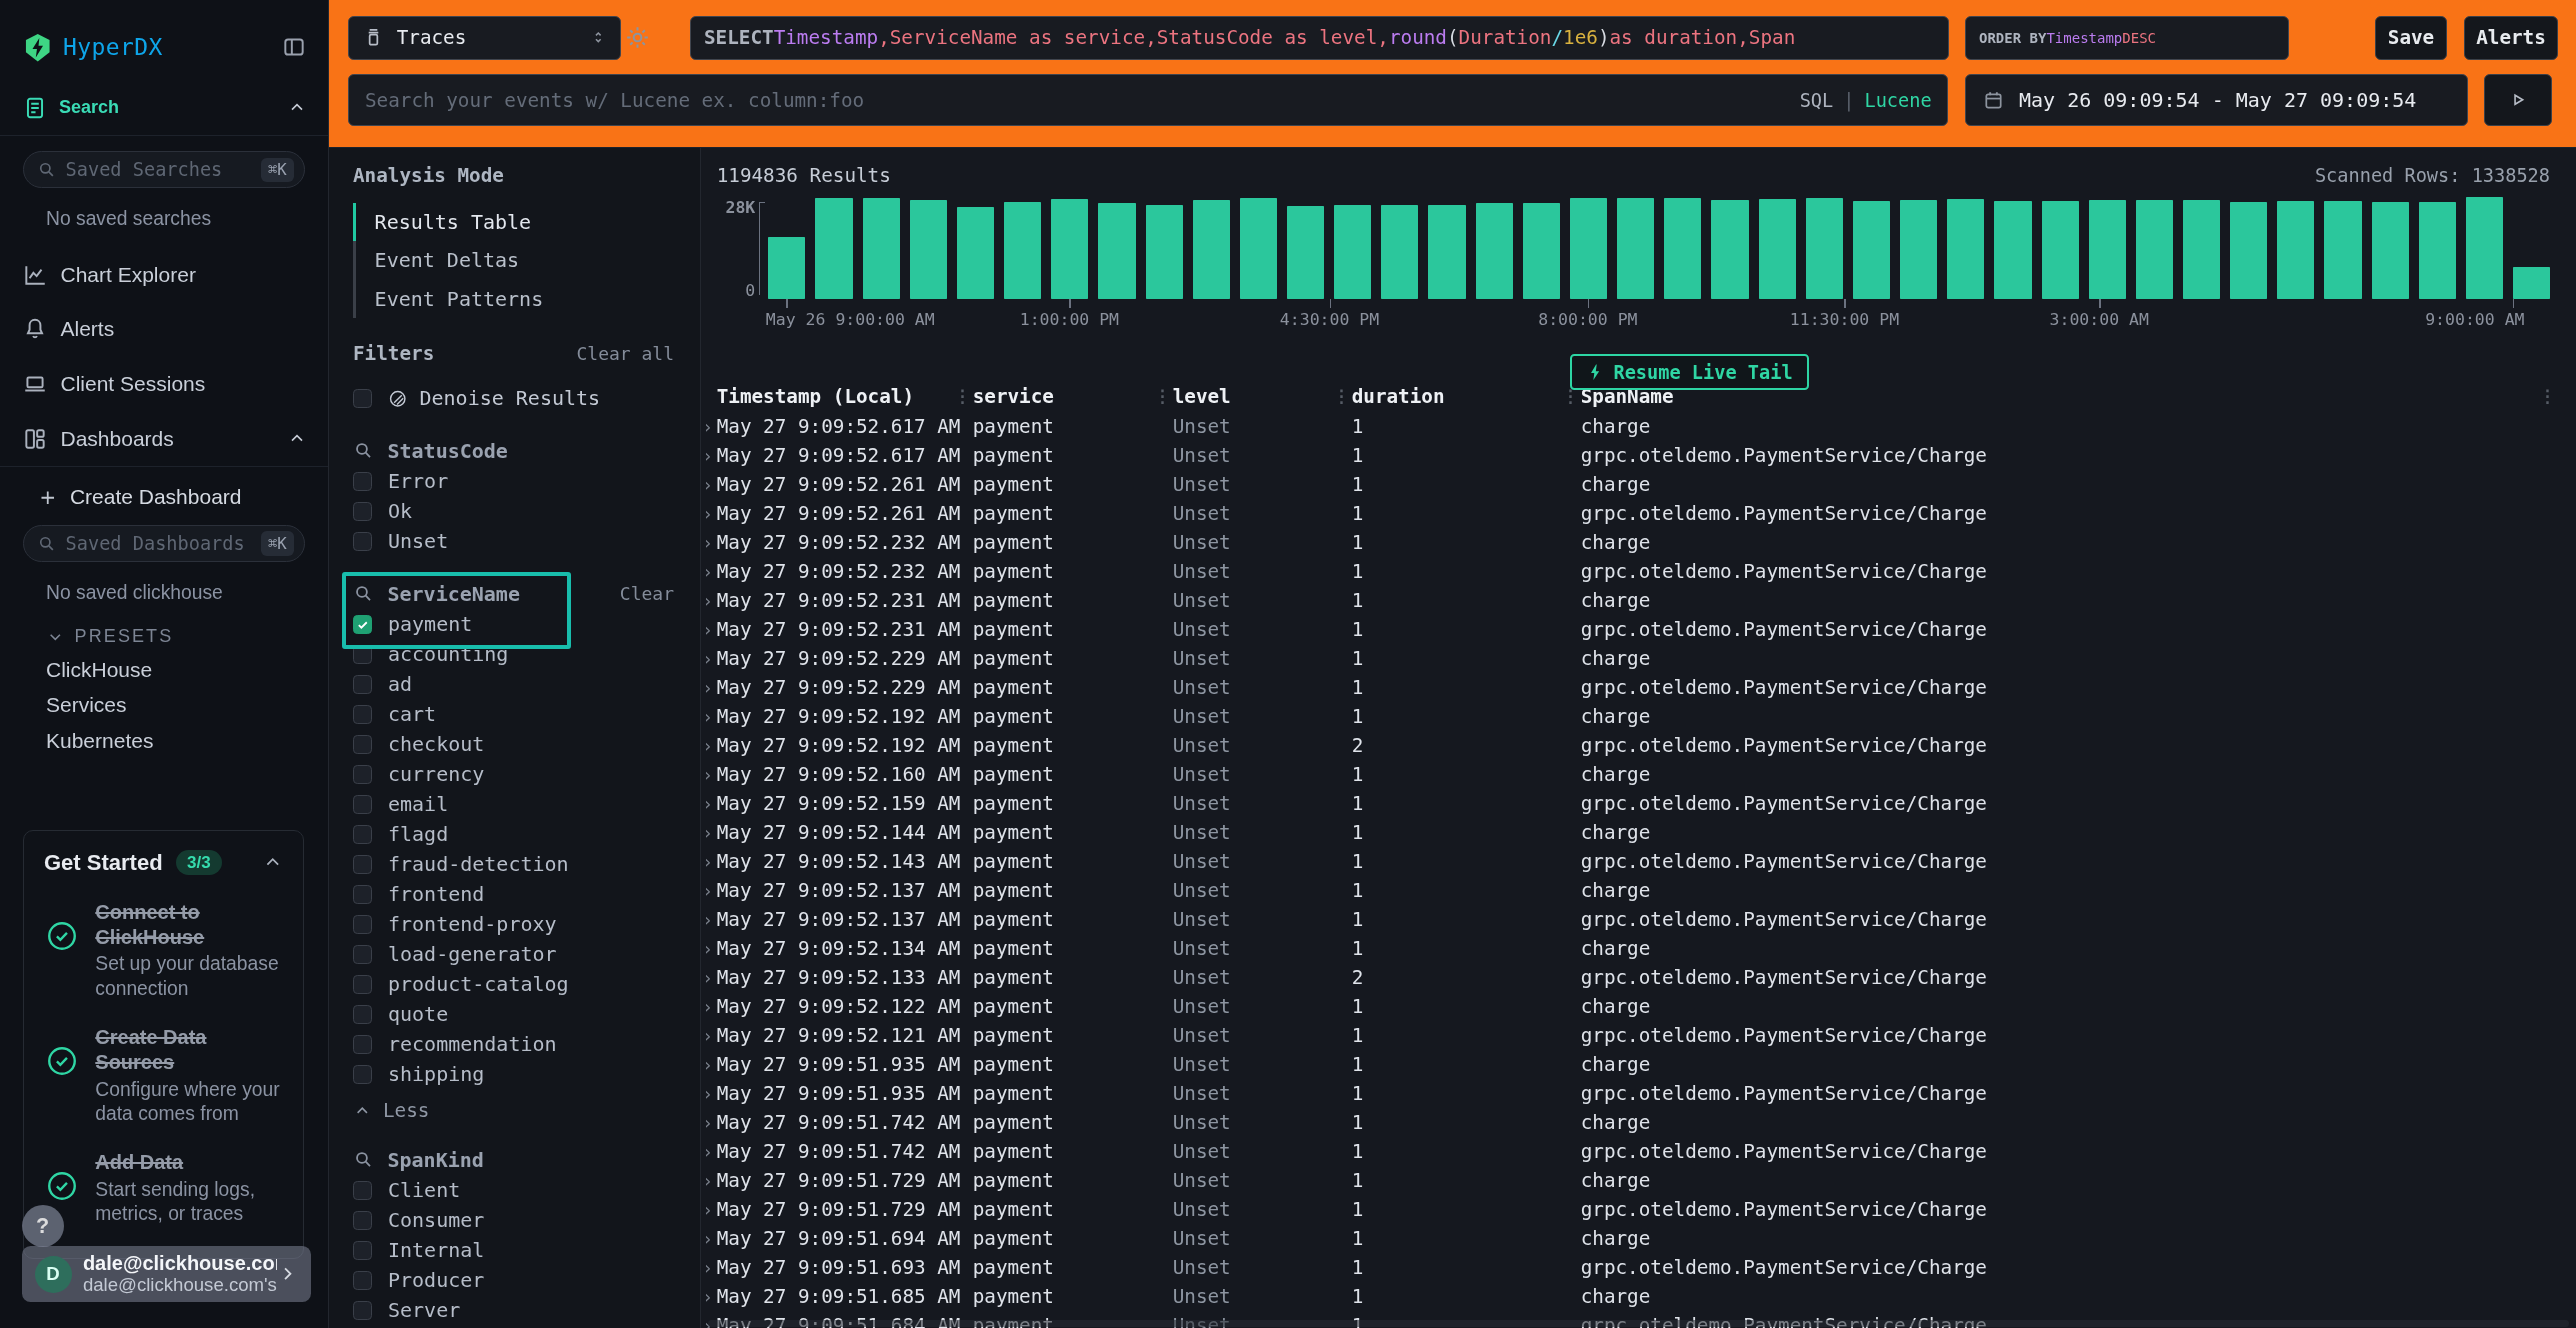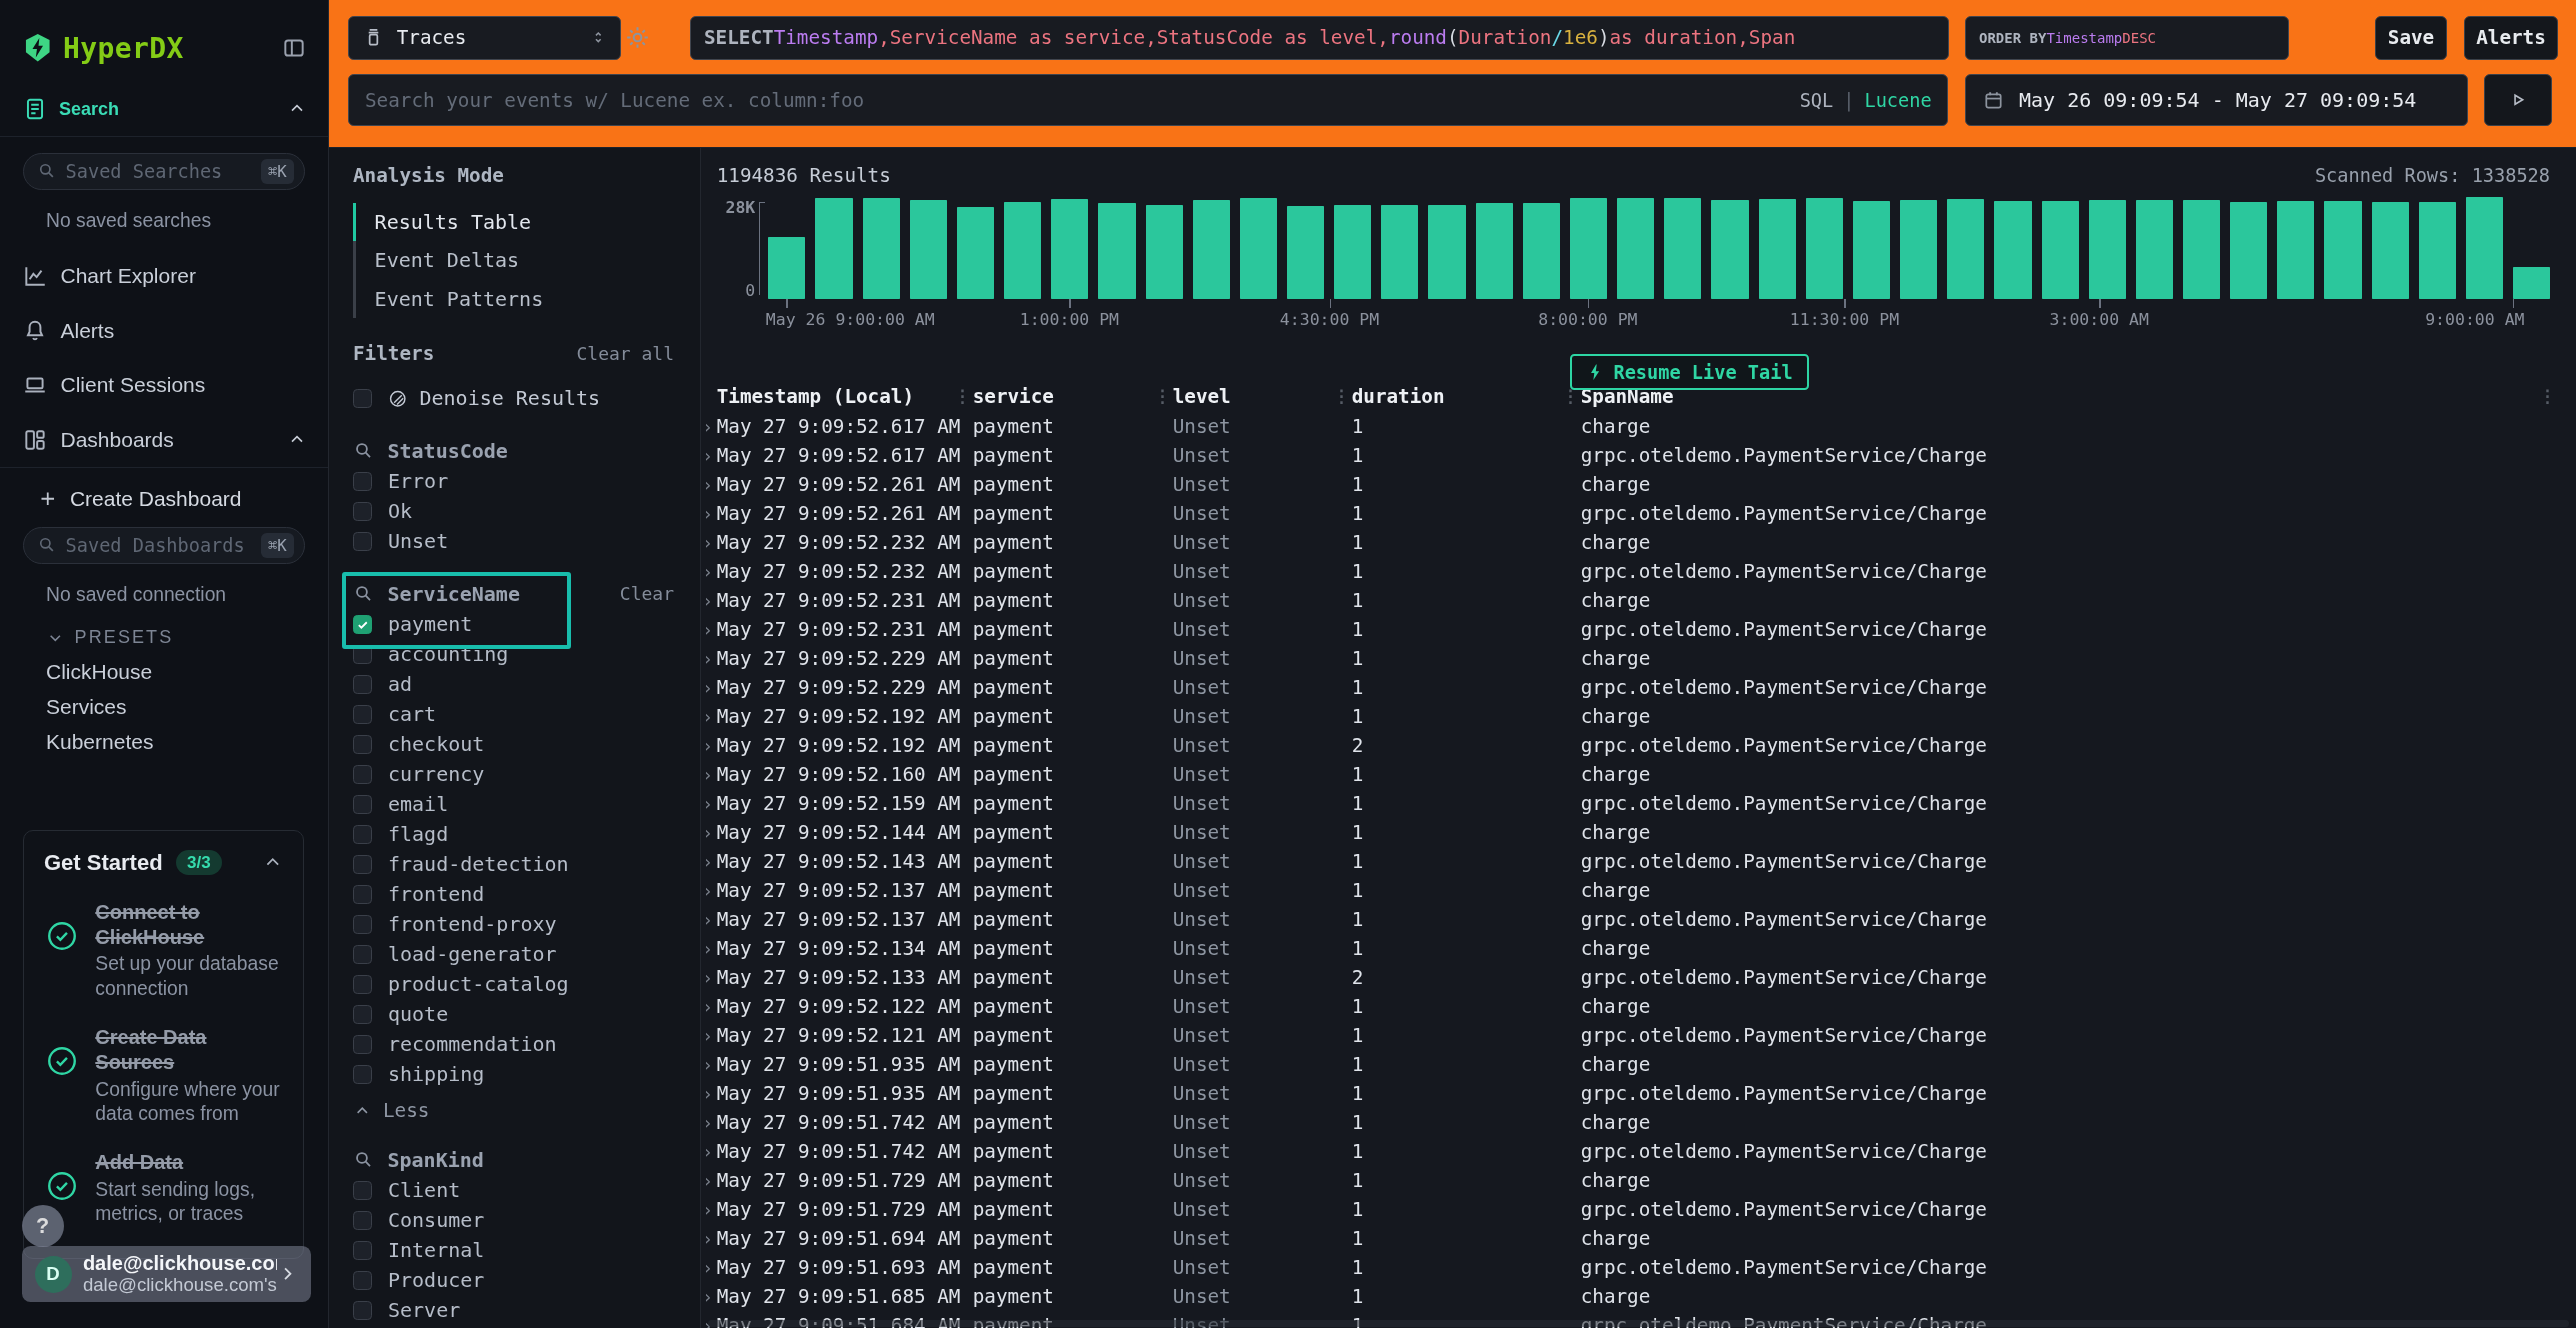--- a/index.html
+++ b/index.html
@@ -6,21 +6,21 @@
   html,body { width:2576px; height:1328px; overflow:hidden; background:#0b0d11; }
   body { font-family:"Liberation Sans","DejaVu Sans",sans-serif; color:#dfe3ea; }
   .mono { font-family:"DejaVu Sans Mono","Liberation Mono",monospace; }
   #app { position:relative; width:2576px; height:1328px; display:flex; }
   svg { display:block; }
 
   
   #sidebar { position:relative; width:329px; min-width:329px; height:100%; background:#0e1117; border-right:1.4px solid #23272f; }
   .logo-row { display:flex; align-items:center; padding:31.5px 21.5px 0 21.5px; }
   .logo-mark { width:31.5px; height:31.5px; }
-  .brand { font-size:28px; font-weight:bold; color:#84cc16; margin-left:10px; letter-spacing:0.4px; flex:1; font-family:"DejaVu Sans Mono","Liberation Mono",monospace;}
+  .brand { font-size:23px; font-weight:normal; color:#0ea5e9; margin-left:10px; letter-spacing:0.4px; flex:1; font-family:"DejaVu Sans Mono","Liberation Mono",monospace;}
   .panel-btn { color:#9aa1ae; cursor:pointer; }
   .nav-sec-head { display:flex; align-items:center; padding:31.5px 21.5px 14.3px 21.5px; }
   .nav-sec-head .icon { color:#3adbb5; }
   .nav-sec-head .lbl { color:#3adbb5; font-weight:bold; font-size:18px; margin-left:11.4px; flex:1; }
   .nav-sec-head .chev { color:#c6ccd6; }
   .side-divider { border-top:1.4px solid #1d222b; }
   .side-input { display:flex; align-items:center; margin:15.7px 23px 0 23px; height:37px; background:#161a21; border:1.4px solid #2b303a; border-radius:18.6px; padding:0 10px 0 13px; color:#5f6774; }
   .side-input .ph { font-size:18.6px; color:#5f6774; flex:1; margin-left:8.6px; font-family:"DejaVu Sans Mono","Liberation Mono",monospace; }
   .kbd { background:#262c36; color:#9aa2b0; border-radius:5.7px; font-size:15.7px; padding:2.9px 7.2px; font-family:"DejaVu Sans Mono","Liberation Mono",monospace; }
   .side-note { color:#8b93a3; font-size:19.3px; padding:20px 0 0 46px; }
@@ -254,21 +254,21 @@
     <div class="side-input">
       <span>
         <svg width="20" height="20" viewBox="0 0 24 24" fill="none" stroke="currentColor" stroke-width="2">
             <circle cx="10" cy="10" r="5.5"></circle>
             <path d="M14.2 14.2 19 19"></path>
           </svg>
       </span>
       <span class="ph">Saved Dashboards</span>
       <span class="kbd">⌘K</span>
     </div>
-    <div class="side-note">No saved connection</div>
+    <div class="side-note">No saved clickhouse</div>
 
     <div class="presets-row">
       <span class="chev">
         <svg width="18.6" height="18.6" viewBox="0 0 24 24" fill="none" stroke="currentColor" stroke-width="2">
             <path d="m6 10 6 6 6-6"></path>
           </svg>
       </span>
       <span>PRESETS</span>
     </div>
     <div id="presets-list">

